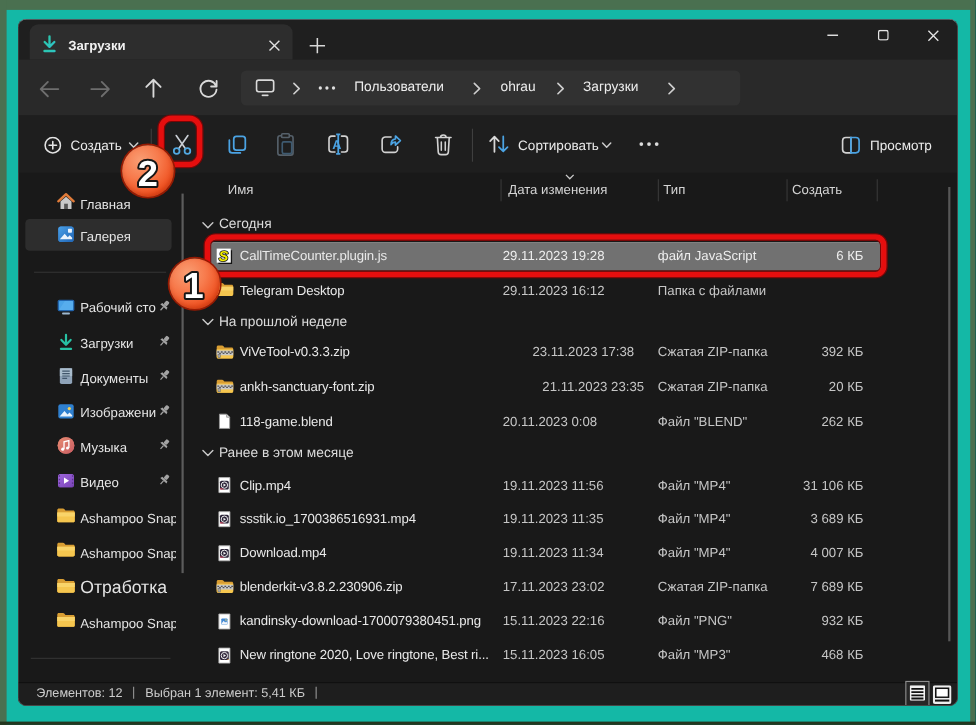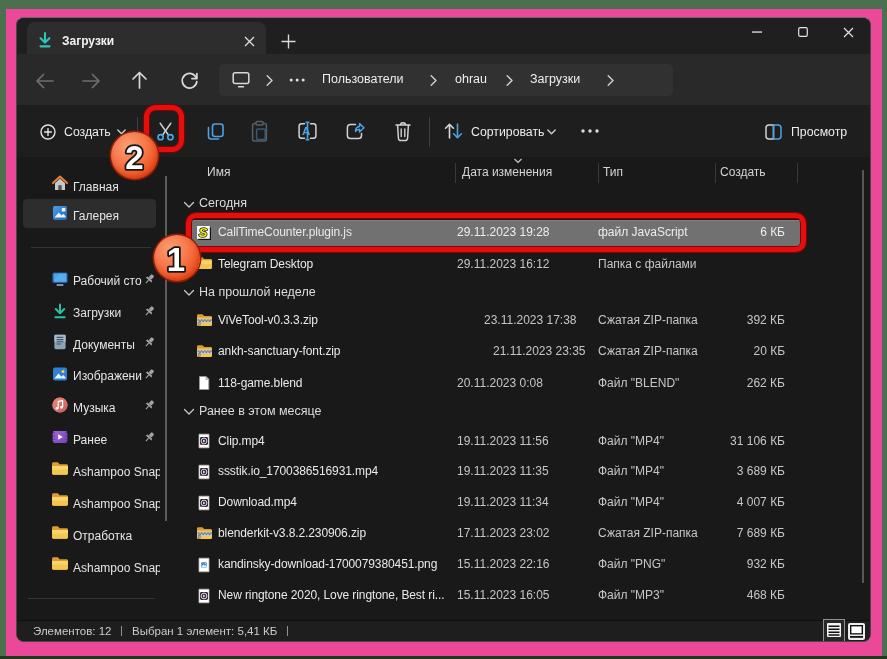--- a/index.html
+++ b/index.html
@@ -1,17 +1,17 @@
 <!DOCTYPE html>
 <html><head>
 <meta charset="utf-8">
 <style>
 html,body{margin:0;padding:0;background:#000;}
 *{box-sizing:border-box;}
-#wrap{position:relative;width:887px;height:659px;background:#ec4899;overflow:hidden;
+#wrap{position:relative;width:887px;height:659px;background:#14b8a6;overflow:hidden;
   font-family:"Liberation Sans",sans-serif;}
 .abs{position:absolute;}
 .t{position:absolute;white-space:nowrap;}
 #win{position:absolute;left:16px;top:17px;width:855px;height:625px;background:#191919;
   border:1px solid #474747;border-top-color:#69696f;border-radius:8px;overflow:hidden;}
 
 #tabstrip{position:absolute;left:0;top:0;width:855px;height:36px;background:#1f1f1f;}
 #navrow{position:absolute;left:0;top:36px;width:855px;height:51px;background:#292929;}
 #toolbar{position:absolute;left:0;top:87px;width:855px;height:52px;background:#1e1e1e;}
 #statusbar{position:absolute;left:0;top:602px;width:855px;height:23px;background:#1e1e1e;border-top:1px solid #101010;}
@@ -422,21 +422,21 @@
             <rect x="1.8" y="3" width="14.4" height="12" rx="2.4" fill="url(#vg)"></rect>
             <defs>
               <linearGradient id="vg" x1="0" y1="0" x2="1" y2="1">
                 <stop offset="0" stop-color="#9d66db"></stop>
                 <stop offset="1" stop-color="#7a44b8"></stop>
               </linearGradient>
             </defs>
             <path d="M7.2 6.2 L11.8 9 L7.2 11.8 Z" fill="#fff"></path>
             <path d="M3 4 v10 M15 4 v10" stroke="#5d338f" stroke-width="1.2" stroke-dasharray="1.5 1.7"></path>
           </svg></span>
-        <div class="abs" style="left:56px;top:411.5px;width:87px;overflow:hidden;"><span style="font-size:12px;color:#e4e4e4;white-space:nowrap;">Ранее</span></div>
+        <div class="abs" style="left:56px;top:411.5px;width:87px;overflow:hidden;"><span style="font-size:12px;color:#e4e4e4;white-space:nowrap;">Видео</span></div>
         <span class="abs" style="left:126px;top:412px;width:13px;height:13px"><svg width="13" height="13" viewBox="0 0 13 13">
             <g transform="rotate(42 6.5 6)">
               <rect x="4.7" y="0.8" width="3.6" height="4.6" rx="1.1" fill="#a3a3a3"></rect>
               <path d="M3.4 5.4 L9.6 5.4 L10.3 7.4 L2.7 7.4 Z" fill="#a3a3a3"></path>
               <rect x="6" y="7.4" width="1.1" height="4" fill="#a3a3a3"></rect>
             </g>
           </svg></span>
         <span class="abs" style="left:34px;top:442.5px;width:18px;height:18px"><svg width="18" height="15" viewBox="0 0 17 14">
             <path d="M1 2.6 C1 1.8 1.6 1.2 2.4 1.2 L5.9 1.2 C6.4 1.2 6.9 1.45 7.2 1.85 L8 2.9 L14.7 2.9 C15.4 2.9 16 3.5 16 4.2 L16 11.6 C16 12.4 15.4 13 14.6 13 L2.4 13 C1.6 13 1 12.4 1 11.6 Z" fill="#d99e33"></path>
             <path d="M1 4.6 L16 4.6 L16 11.6 C16 12.4 15.4 13 14.6 13 L2.4 13 C1.6 13 1 12.4 1 11.6 Z" fill="#f5c64f"></path>
@@ -447,21 +447,21 @@
             <path d="M1 2.6 C1 1.8 1.6 1.2 2.4 1.2 L5.9 1.2 C6.4 1.2 6.9 1.45 7.2 1.85 L8 2.9 L14.7 2.9 C15.4 2.9 16 3.5 16 4.2 L16 11.6 C16 12.4 15.4 13 14.6 13 L2.4 13 C1.6 13 1 12.4 1 11.6 Z" fill="#d99e33"></path>
             <path d="M1 4.6 L16 4.6 L16 11.6 C16 12.4 15.4 13 14.6 13 L2.4 13 C1.6 13 1 12.4 1 11.6 Z" fill="#f5c64f"></path>
             <path d="M1 4.6 L16 4.6 L16 8 L1 8 Z" fill="#f9d469"></path>
           </svg></span>
         <div class="abs" style="left:56px;top:475.5px;width:87px;overflow:hidden;"><span style="font-size:12px;color:#e4e4e4;white-space:nowrap;">Ashampoo Snap</span></div>
         <span class="abs" style="left:34px;top:506.5px;width:18px;height:18px"><svg width="18" height="15" viewBox="0 0 17 14">
             <path d="M1 2.6 C1 1.8 1.6 1.2 2.4 1.2 L5.9 1.2 C6.4 1.2 6.9 1.45 7.2 1.85 L8 2.9 L14.7 2.9 C15.4 2.9 16 3.5 16 4.2 L16 11.6 C16 12.4 15.4 13 14.6 13 L2.4 13 C1.6 13 1 12.4 1 11.6 Z" fill="#d99e33"></path>
             <path d="M1 4.6 L16 4.6 L16 11.6 C16 12.4 15.4 13 14.6 13 L2.4 13 C1.6 13 1 12.4 1 11.6 Z" fill="#f5c64f"></path>
             <path d="M1 4.6 L16 4.6 L16 8 L1 8 Z" fill="#f9d469"></path>
           </svg></span>
-        <div class="abs" style="left:56px;top:508px;width:87px;overflow:hidden;"><span style="font-size:12px;color:#e4e4e4;white-space:nowrap;text-align:right;">Отработка</span></div>
+        <div class="abs" style="left:56px;top:508px;width:87px;overflow:hidden;"><span style="font-size:16px;color:#e4e4e4;white-space:nowrap;text-align:right;">Отработка</span></div>
         <span class="abs" style="left:34px;top:538px;width:18px;height:18px"><svg width="18" height="15" viewBox="0 0 17 14">
             <path d="M1 2.6 C1 1.8 1.6 1.2 2.4 1.2 L5.9 1.2 C6.4 1.2 6.9 1.45 7.2 1.85 L8 2.9 L14.7 2.9 C15.4 2.9 16 3.5 16 4.2 L16 11.6 C16 12.4 15.4 13 14.6 13 L2.4 13 C1.6 13 1 12.4 1 11.6 Z" fill="#d99e33"></path>
             <path d="M1 4.6 L16 4.6 L16 11.6 C16 12.4 15.4 13 14.6 13 L2.4 13 C1.6 13 1 12.4 1 11.6 Z" fill="#f5c64f"></path>
             <path d="M1 4.6 L16 4.6 L16 8 L1 8 Z" fill="#f9d469"></path>
           </svg></span>
         <div class="abs" style="left:56px;top:539.5px;width:87px;overflow:hidden;"><span style="font-size:12px;color:#e4e4e4;white-space:nowrap;">Ashampoo Snap</span></div>
       </div>
 
     <div class="abs" style="left:845px;top:152px;width:2px;height:413px;background:#575757;"></div>
 

